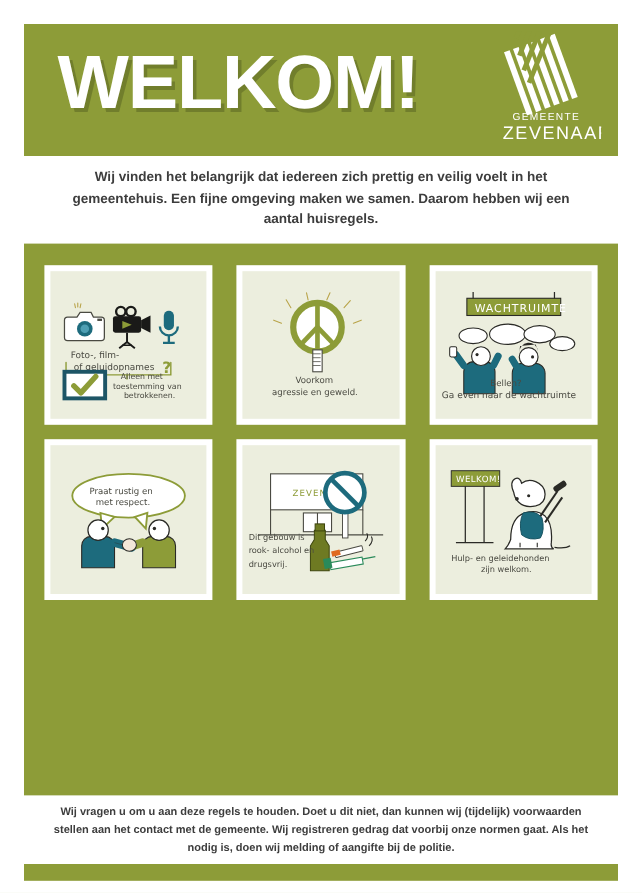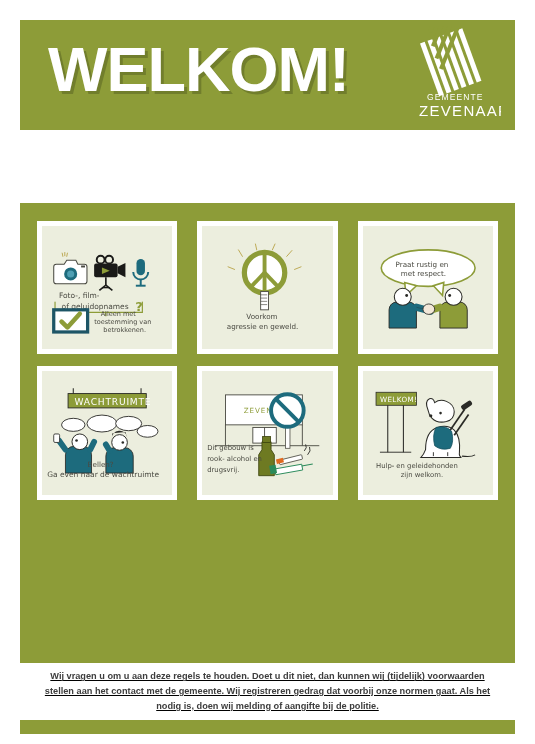--- a/index.html
+++ b/index.html
@@ -50,21 +50,21 @@
     display:flex;
   }
   .card-inner{
     background:#eceede;width:100%;height:100%;position:relative;overflow:hidden;
   }
   .card-inner svg{display:block;width:100%;height:100%;}
 
   
   .footer{
     position:absolute;left:20px;top:663px;width:495px;height:57px;
-    background:#ffffff;display:flex;align-items:center;justify-content:center;text-decoration:underline;
+    background:#ffffff;display:flex;align-items:center;justify-content:center;
   }
   .footer p{
     margin:0;text-align:center;color:#3d3d3d;
     font-size:9.2px;font-weight:bold;line-height:1.6;width:450px;
   }
   .footbar{
     position:absolute;left:20px;top:720px;width:495px;height:14px;
     background:#8d9c38;
   }
   .hand-text{font-family:"DejaVu Sans", sans-serif;}
@@ -92,20 +92,23 @@
           <rect x="18" y="-2" width="4" height="34"></rect>
           <rect x="26" y="2" width="4" height="40"></rect>
           <rect x="34" y="6" width="4" height="44"></rect>
         </g>
         <text x="18" y="74" font-family="'Liberation Sans',sans-serif" font-size="8.5" letter-spacing="1.1" fill="#ffffff">GEMEENTE</text>
         <text x="10" y="90" font-family="'Liberation Sans',sans-serif" font-size="15" letter-spacing="1.3" fill="#ffffff">ZEVENAAR</text>
       </svg>
     </div>
   </div>
 
+  <div class="intro">
+    <p>Wij vinden het belangrijk dat iedereen zich prettig en veilig voelt in het gemeentehuis. Een fijne omgeving maken we samen. Daarom hebben wij een aantal huisregels.</p>
+  </div>
 
   <div class="body-green">
     <div class="grid">
 
       <div class="card">
         <div class="card-inner">
           <svg viewBox="0 0 200 140" xmlns="http://www.w3.org/2000/svg">
 
             <g>
               <path d="M22 34 h12 l4 -6 h14 l3 6 h10 a4 4 0 0 1 4 4 v22 a4 4 0 0 1 -4 4 h-43 a4 4 0 0 1 -4 -4 v-22 a4 4 0 0 1 4 -4 z" fill="#ffffff" stroke="#4a4a42" stroke-width="1.6"></path>
@@ -184,52 +187,20 @@
             <text class="hand-text" x="68" y="118" font-size="11" fill="#4a4a42">Voorkom</text>
             <text class="hand-text" x="38" y="134" font-size="11" fill="#4a4a42">agressie en geweld.</text>
           </svg>
         </div>
       </div>
 
       <div class="card">
         <div class="card-inner">
           <svg viewBox="0 0 200 140" xmlns="http://www.w3.org/2000/svg">
             <g>
-              <ellipse cx="100" cy="40" rx="72" ry="28" fill="#ffffff" stroke="#8d9c38" stroke-width="2.4"></ellipse>
-              <path d="M64 62 l2 20 l16 -15 z" fill="#ffffff" stroke="#8d9c38" stroke-width="2.4"></path>
-              <path d="M124 62 l-2 20 l-14 -15 z" fill="#ffffff" stroke="#8d9c38" stroke-width="2.4"></path>
-            </g>
-            <text class="hand-text" x="50" y="38" font-size="11" fill="#4a4a42">Praat rustig en</text>
-            <text class="hand-text" x="58" y="52" font-size="11" fill="#4a4a42">met respect.</text>
-
-            <g>
-              <path d="M40 132 v-28 a12 12 0 0 1 12 -12 h18 a12 12 0 0 1 12 12 v28 z" fill="#1d6b7d" stroke="#2a2a26" stroke-width="1.4"></path>
-              <circle cx="61" cy="84" r="13" fill="#ffffff" stroke="#2a2a26" stroke-width="1.6"></circle>
-              <circle cx="67" cy="82" r="2.2" fill="#2a2a26"></circle>
-              <path d="M82 100 l22 6" stroke="#1d6b7d" stroke-width="11" stroke-linecap="round"></path>
-              <path d="M82 100 l22 6" stroke="#2a2a26" stroke-width="1.2" fill="none" opacity=".4"></path>
-            </g>
-
-            <g>
-              <path d="M160 132 v-28 a12 12 0 0 0 -12 -12 h-18 a12 12 0 0 0 -12 12 v28 z" fill="#8d9c38" stroke="#2a2a26" stroke-width="1.4"></path>
-              <circle cx="139" cy="84" r="13" fill="#ffffff" stroke="#2a2a26" stroke-width="1.6"></circle>
-              <circle cx="133" cy="82" r="2.2" fill="#2a2a26"></circle>
-              <path d="M118 100 l-16 5" stroke="#8d9c38" stroke-width="11" stroke-linecap="round"></path>
-            </g>
-            <g>
-              <ellipse cx="101" cy="103" rx="9" ry="8" fill="#f2e7d8" stroke="#2a2a26" stroke-width="1.3"></ellipse>
-            </g>
-          </svg>
-        </div>
-      </div>
-
-      <div class="card">
-        <div class="card-inner">
-          <svg viewBox="0 0 200 140" xmlns="http://www.w3.org/2000/svg">
-            <g>
               <line x1="48" y1="2" x2="48" y2="12" stroke="#2a2a26" stroke-width="1.6"></line>
               <line x1="152" y1="2" x2="152" y2="12" stroke="#2a2a26" stroke-width="1.6"></line>
               <rect x="40" y="10" width="120" height="22" fill="#8d9c38" stroke="#2a2a26" stroke-width="1.4"></rect>
               <text class="hand-text" x="50" y="27" font-size="14" letter-spacing="1.2" fill="#ffffff">WACHTRUIMTE</text>
             </g>
             <g fill="#ffffff" stroke="#2a2a26" stroke-width="1.4">
               <ellipse cx="48" cy="58" rx="18" ry="10"></ellipse>
               <ellipse cx="92" cy="56" rx="23" ry="13"></ellipse>
               <ellipse cx="133" cy="56" rx="20" ry="11"></ellipse>
               <ellipse cx="162" cy="68" rx="16" ry="9"></ellipse>
@@ -246,20 +217,52 @@
 
             <g>
               <path d="M98 132 v-26 a13 13 0 0 1 13 -13 h16 a13 13 0 0 1 13 13 v26 z" fill="#1d6b7d" stroke="#2a2a26" stroke-width="1.3"></path>
               <circle cx="119" cy="85" r="12" fill="#ffffff" stroke="#2a2a26" stroke-width="1.5"></circle>
               <path d="M107 80 a12 12 0 0 1 24 -2 l-3 -9 l-20 2 z" fill="#2a2a26"></path>
               <circle cx="124" cy="85" r="2" fill="#2a2a26"></circle>
               <path d="M104 98 l-6 -10" stroke="#1d6b7d" stroke-width="9" stroke-linecap="round"></path>
             </g>
             <text class="hand-text" x="70" y="122" font-size="11" fill="#4a4a42">Bellen?</text>
             <text class="hand-text" x="8" y="138" font-size="11.5" fill="#4a4a42">Ga even naar de wachtruimte</text>
+          </svg>
+        </div>
+      </div>
+
+      <div class="card">
+        <div class="card-inner">
+          <svg viewBox="0 0 200 140" xmlns="http://www.w3.org/2000/svg">
+            <g>
+              <ellipse cx="100" cy="40" rx="72" ry="28" fill="#ffffff" stroke="#8d9c38" stroke-width="2.4"></ellipse>
+              <path d="M64 62 l2 20 l16 -15 z" fill="#ffffff" stroke="#8d9c38" stroke-width="2.4"></path>
+              <path d="M124 62 l-2 20 l-14 -15 z" fill="#ffffff" stroke="#8d9c38" stroke-width="2.4"></path>
+            </g>
+            <text class="hand-text" x="50" y="38" font-size="11" fill="#4a4a42">Praat rustig en</text>
+            <text class="hand-text" x="58" y="52" font-size="11" fill="#4a4a42">met respect.</text>
+
+            <g>
+              <path d="M40 132 v-28 a12 12 0 0 1 12 -12 h18 a12 12 0 0 1 12 12 v28 z" fill="#1d6b7d" stroke="#2a2a26" stroke-width="1.4"></path>
+              <circle cx="61" cy="84" r="13" fill="#ffffff" stroke="#2a2a26" stroke-width="1.6"></circle>
+              <circle cx="67" cy="82" r="2.2" fill="#2a2a26"></circle>
+              <path d="M82 100 l22 6" stroke="#1d6b7d" stroke-width="11" stroke-linecap="round"></path>
+              <path d="M82 100 l22 6" stroke="#2a2a26" stroke-width="1.2" fill="none" opacity=".4"></path>
+            </g>
+
+            <g>
+              <path d="M160 132 v-28 a12 12 0 0 0 -12 -12 h-18 a12 12 0 0 0 -12 12 v28 z" fill="#8d9c38" stroke="#2a2a26" stroke-width="1.4"></path>
+              <circle cx="139" cy="84" r="13" fill="#ffffff" stroke="#2a2a26" stroke-width="1.6"></circle>
+              <circle cx="133" cy="82" r="2.2" fill="#2a2a26"></circle>
+              <path d="M118 100 l-16 5" stroke="#8d9c38" stroke-width="11" stroke-linecap="round"></path>
+            </g>
+            <g>
+              <ellipse cx="101" cy="103" rx="9" ry="8" fill="#f2e7d8" stroke="#2a2a26" stroke-width="1.3"></ellipse>
+            </g>
           </svg>
         </div>
       </div>
 
       <div class="card">
         <div class="card-inner">
           <svg viewBox="0 0 200 140" xmlns="http://www.w3.org/2000/svg">
             <g>
               <rect x="36" y="12" width="118" height="46" fill="#ffffff" stroke="#4a4a42" stroke-width="1.4"></rect>
               <line x1="20" y1="90" x2="180" y2="90" stroke="#4a4a42" stroke-width="1.4"></line>

